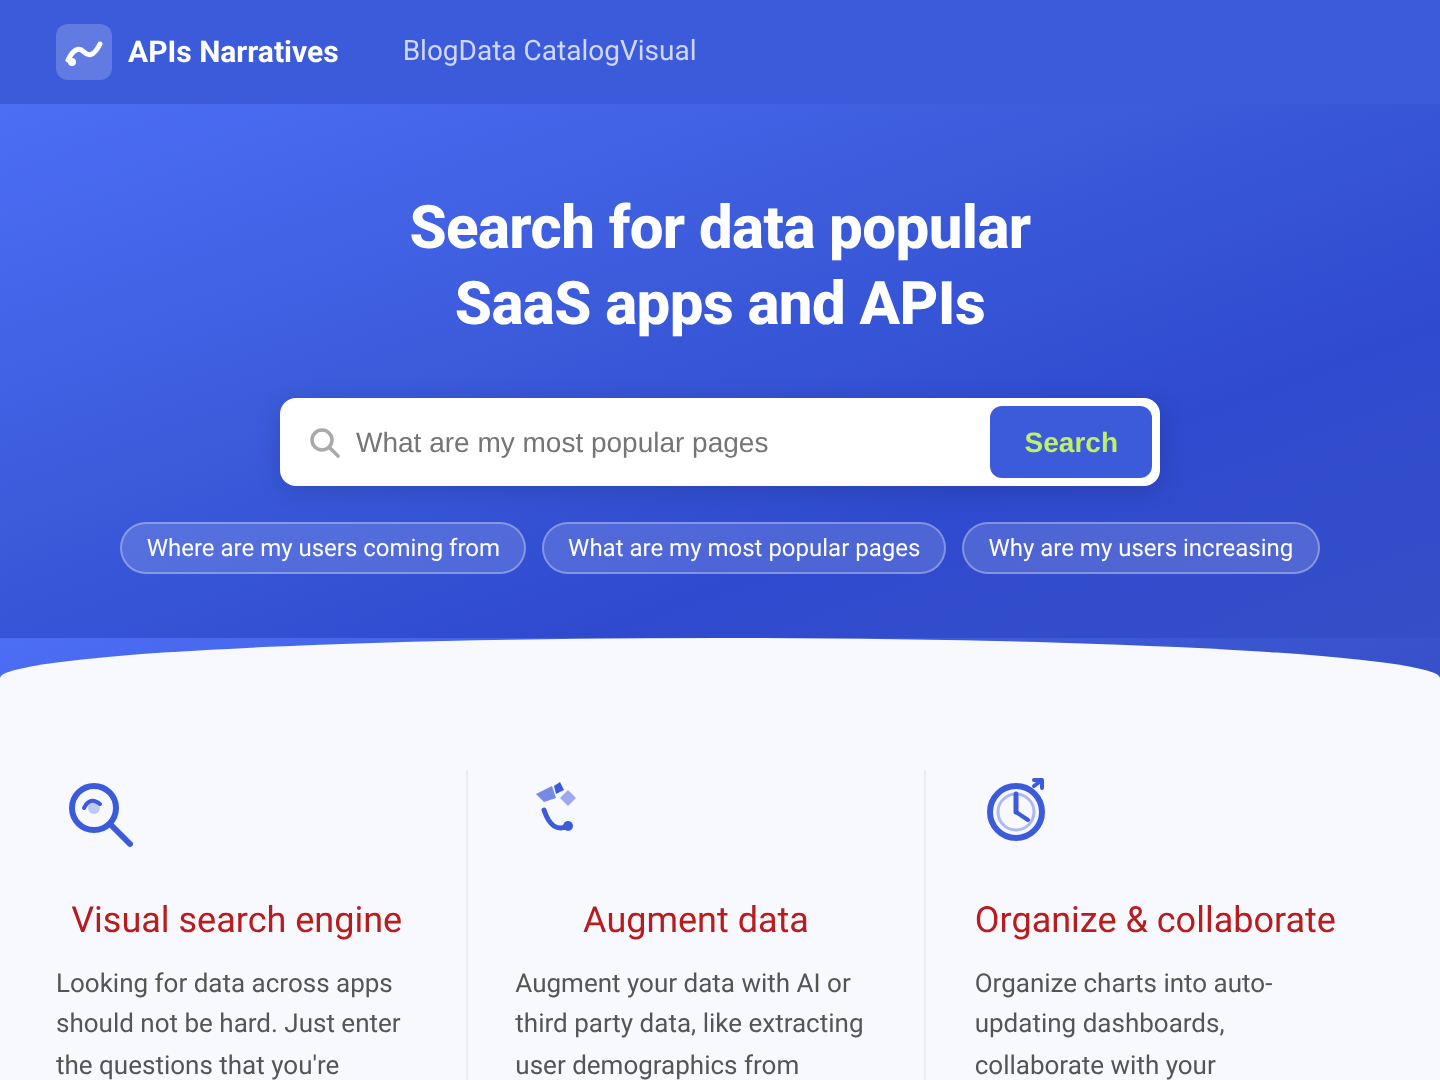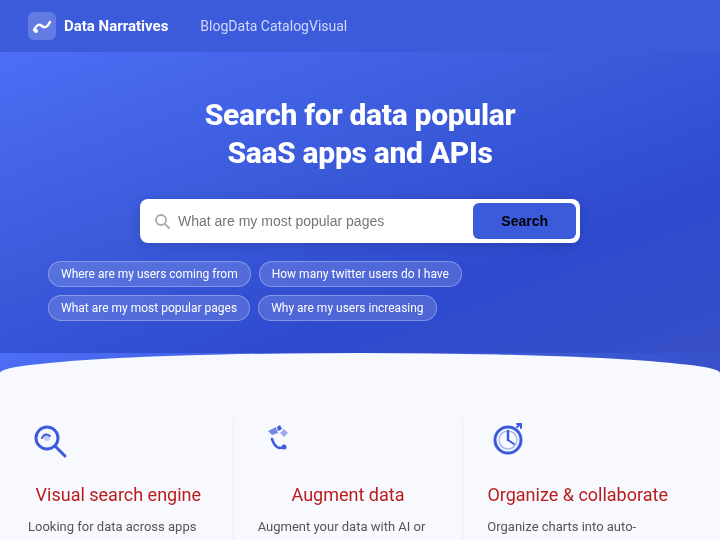--- a/index.html
+++ b/index.html
@@ -106,32 +106,33 @@
     .search-input {
       flex: 1;
       border: none;
       outline: none;
       font-size: 14px;
       color: #555;
       background: transparent;
     }
     .search-button {
       background: #3b5bdb;
-      color: #000000;
+      color: #bef264;
       border: none;
       border-radius: 6px;
-      padding: 8px 28px;
+      padding: 8px 17px;
       font-size: 14px;
       font-weight: 600;
       cursor: pointer;
       height: 36px;
     }
     .suggestion-pills {
       display: flex;
       gap: 8px;
+      justify-content: center;
       flex-wrap: wrap;
       padding: 0 20px;
     }
     .pill {
       background: rgba(255,255,255,0.15);
       border: 1px solid rgba(255,255,255,0.3);
       color: #fff;
       font-size: 12px;
       padding: 5px 12px;
       border-radius: 20px;
@@ -194,21 +195,21 @@
 </head>
 <body>
 
 <nav class="nav">
   <div class="nav-logo">
     <svg class="nav-logo-icon" viewBox="0 0 28 28" fill="none">
       <rect width="28" height="28" rx="6" fill="rgba(255,255,255,0.2)"></rect>
       <path d="M6 18 Q10 10 14 14 Q18 18 22 10" stroke="white" stroke-width="2.5" fill="none" stroke-linecap="round"></path>
       <circle cx="8" cy="19" r="2" fill="white"></circle>
     </svg>
-    <span>Data Narratives</span>
+    <span>APIs Narratives</span>
   </div>
 
   <div class="nav-links">
     <a class="nav-link">Blog</a>
     <a class="nav-link">Data Catalog</a>
     <a class="nav-link">Visual</a>
   </div>
 
 </nav>
 
@@ -224,21 +225,20 @@
         <circle cx="7" cy="7" r="5" stroke="#aaa" stroke-width="1.8"></circle>
         <line x1="11" y1="11" x2="15" y2="15" stroke="#aaa" stroke-width="1.8" stroke-linecap="round"></line>
       </svg>
     </div>
     <input class="search-input" type="text" placeholder="What are my most popular pages" style="">
     <button class="search-button">Search</button>
   </div>
 
   <div class="suggestion-pills">
     <span class="pill">Where are my users coming from</span>
-    <span class="pill">How many twitter users do I have</span>
     <span class="pill">What are my most popular pages</span>
     <span class="pill">Why are my users increasing</span>
   </div>
 </section>
 
 <div class="wave-divider"></div>
 
 <section class="features-section">
   <div class="feature-card">
     <span class="feature-icon">

